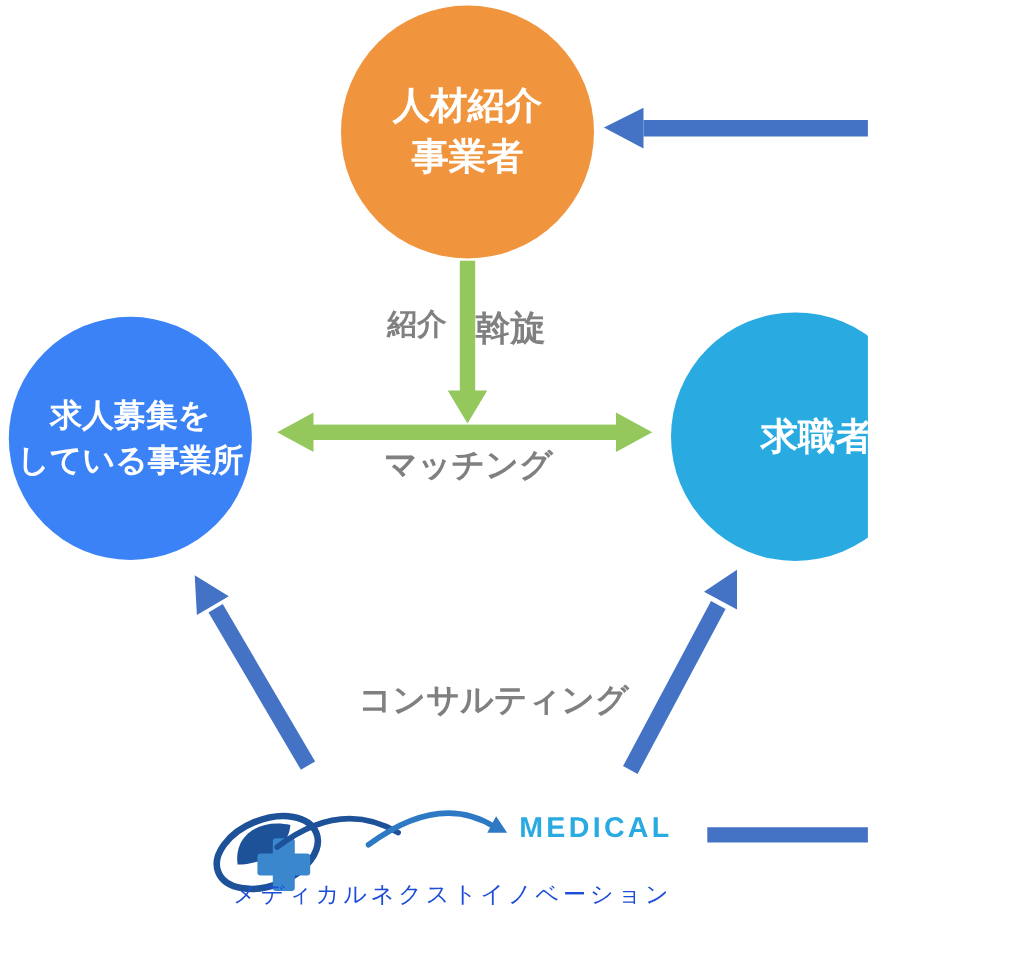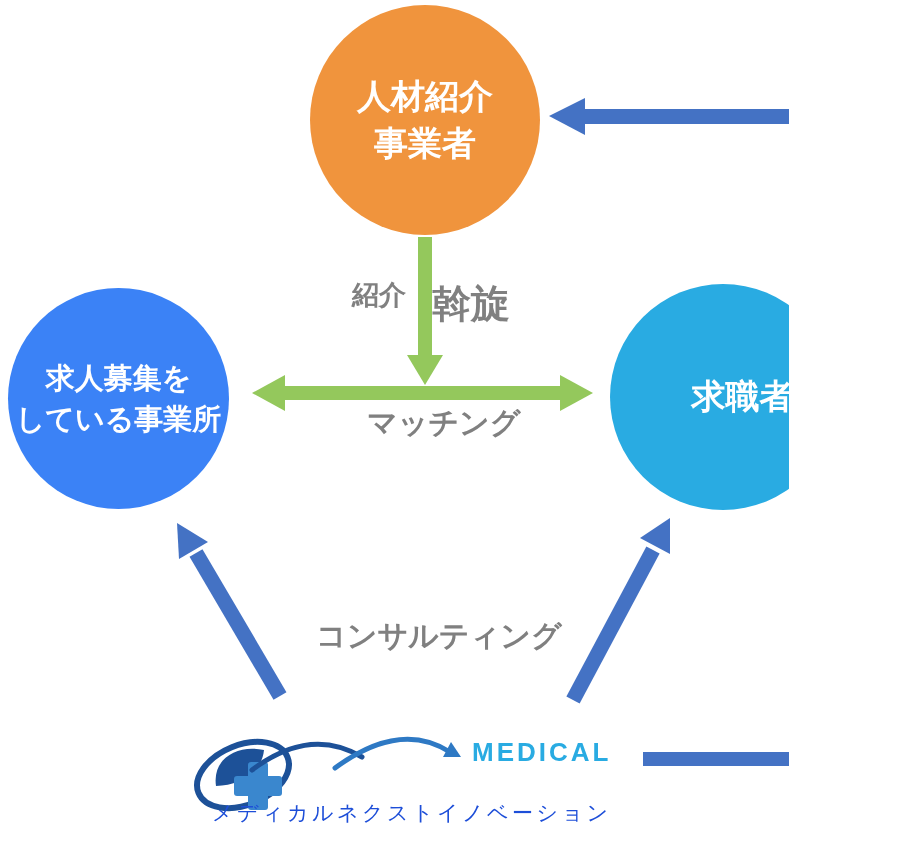--- a/index.html
+++ b/index.html
@@ -9,23 +9,23 @@
   .circle{position:absolute;border-radius:50%;display:flex;align-items:center;justify-content:center;}
   .circle span{white-space:pre-line;text-align:center;color:#ffffff;font-weight:700;}
   .circle-agency{left:310px;top:5px;width:230px;height:230px;background:#F0943D;}
   .circle-agency span{font-size:34px;line-height:1.38;}
   .circle-employer{left:8px;top:288px;width:221px;height:221px;background:#3b82f6;}
   .circle-employer span{font-size:29px;line-height:1.4;}
   .circle-jobseeker{left:610px;top:284px;width:226px;height:226px;background:#29ABE2;}
   .circle-jobseeker span{font-size:34px;margin-left:39px;}
   .glabel{position:absolute;color:#808080;font-weight:700;}
   .lbl-referral{left:352px;top:277px;font-size:27px;}
-  .lbl-placement{left:432px;top:277px;font-size:39px;}
-  .lbl-matching{left:367px;top:403px;font-size:30px;}
-  .lbl-consulting{left:316px;top:616px;font-size:30px;}
+  .lbl-placement{left:432px;top:277px;font-size:32px;}
+  .lbl-matching{left:349px;top:403px;font-size:30px;}
+  .lbl-consulting{left:326px;top:616px;font-size:30px;}
   .lbl-vertical{left:877px;top:310px;font-size:29px;writing-mode:vertical-rl;
                 text-orientation:upright;letter-spacing:1px;}
   .logo-words{position:absolute;left:271px;top:764px;display:flex;gap:14px;
               font-weight:700;font-size:30px;letter-spacing:4px;}
   .logo-next{color:#1D5198;}
   .logo-innovation{color:#231F20;}
   .logo-medical{position:absolute;left:472px;top:737px;color:#29ABE2;
                 font-weight:700;font-size:26px;letter-spacing:3px;}
   .logo-katakana{position:absolute;left:212px;top:799px;color:#1d4ed8;
                  font-size:21px;letter-spacing:3.5px;}

